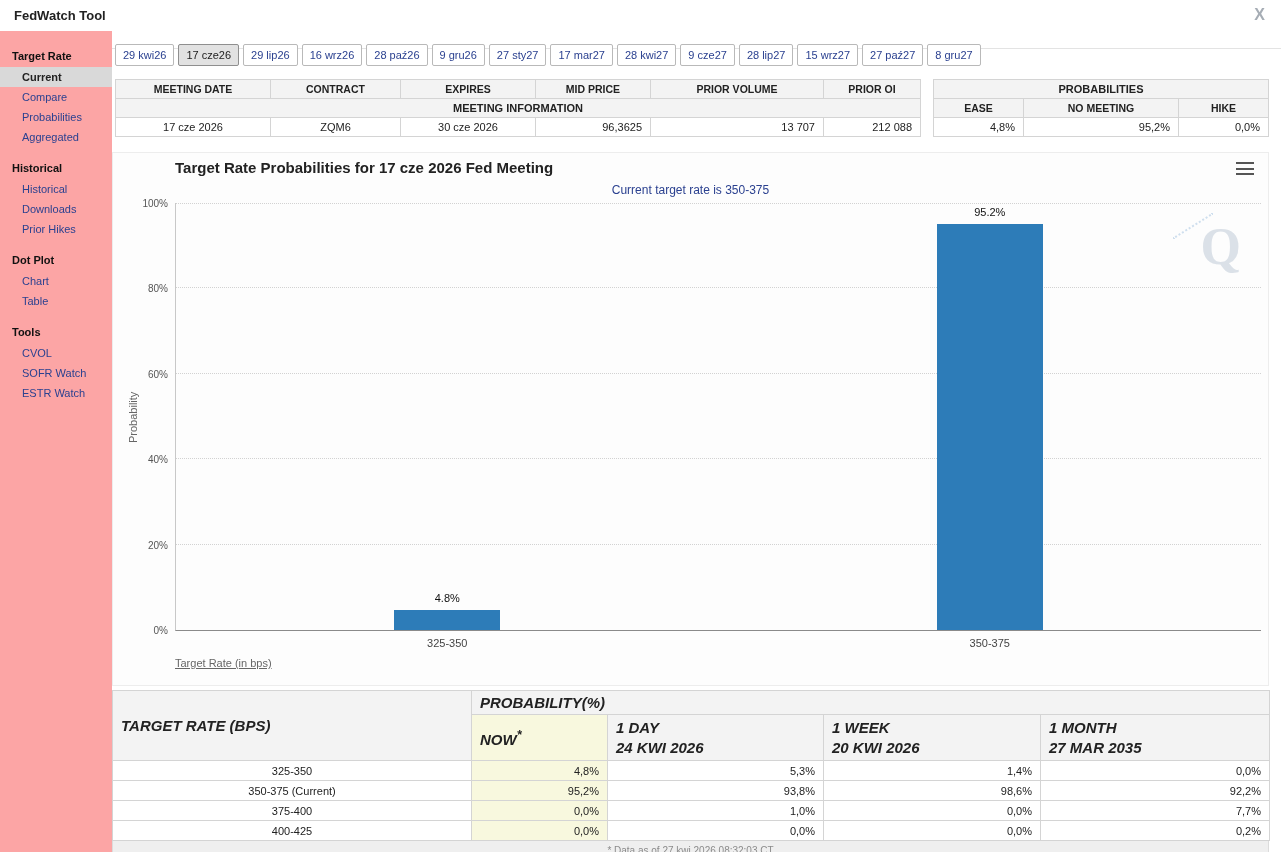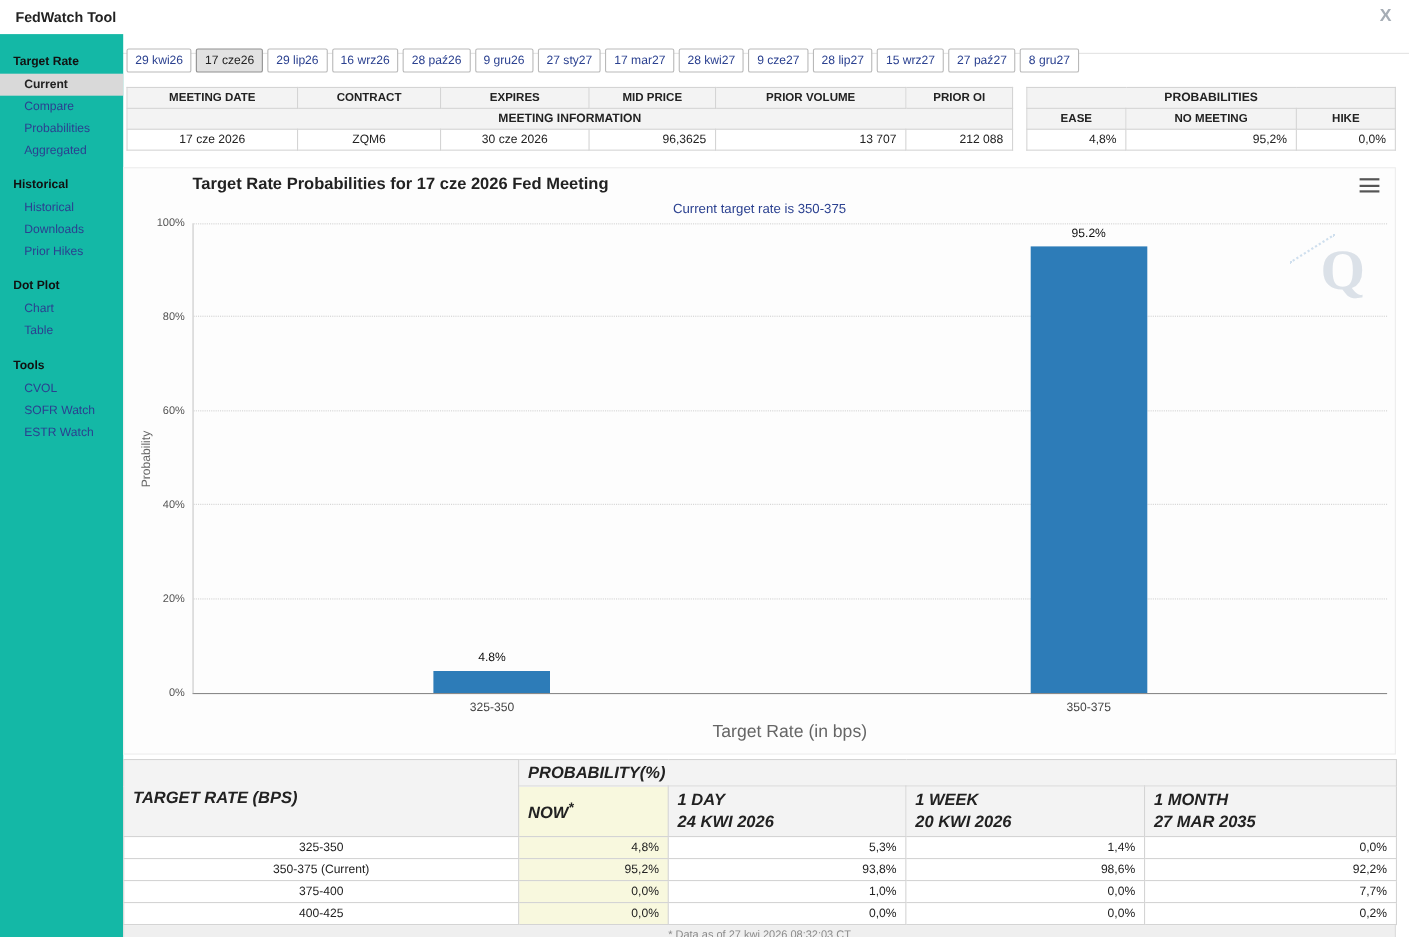--- a/index.html
+++ b/index.html
@@ -10,21 +10,21 @@
   *{box-sizing:border-box;}
   html,body{margin:0;padding:0;}
   body{width:1281px;height:852px;position:relative;font-family:"Liberation Sans",sans-serif;font-size:11px;color:#222;background:#fff;overflow:hidden;}
 
   
   .app-header{position:absolute;top:0;left:0;right:0;height:49px;border-bottom:1px solid #e3e3e3;background:#fff;}
   .app-title{position:absolute;left:14px;top:8px;font-size:13px;font-weight:bold;}
   .close-btn{position:absolute;right:16px;top:6px;font-size:16px;font-weight:bold;color:#a6adb5;cursor:pointer;}
 
   
-  .sidebar{position:absolute;left:0;top:31px;width:112px;bottom:0;padding-top:12px;background:#14b8a6;}
+  .sidebar{position:absolute;left:0;top:31px;width:112px;bottom:0;padding-top:12px;background:#fca5a5;}
   .sec{margin-bottom:8px;}
   .sec-title{font-weight:bold;padding:7px 0 5px 12px;color:#111;}
   .item{padding:4px 0 4px 22px;color:var(--accent);cursor:pointer;}
   .item.selected{background:#d9d9d9;color:#222;font-weight:bold;}
 
   
   .main{position:absolute;left:112px;top:31px;right:0;bottom:0;}
 
   
   .tabs{position:absolute;left:3px;top:13px;display:flex;gap:4px;}
@@ -56,21 +56,21 @@
   .y-title{position:absolute;left:14px;top:50px;height:428px;width:14px;writing-mode:vertical-rl;transform:rotate(180deg);text-align:center;color:#666;font-size:11px;}
   .bar{position:absolute;bottom:0;width:106px;background:var(--bar-color);z-index:2;}
   .bar0{left:calc(25% - 53px);}
   .bar1{left:calc(75% - 53px);}
   .bar-label{position:absolute;width:106px;text-align:center;font-size:11px;color:#111;z-index:3;}
   .bl0{left:calc(25% - 53px);}
   .bl1{left:calc(75% - 53px);}
   .xtick{position:absolute;top:calc(100% + 7px);width:140px;text-align:center;color:#444;font-size:11px;}
   .xt0{left:calc(25% - 70px);}
   .xt1{left:calc(75% - 70px);}
-  .x-title{position:absolute;left:62px;width:1086px;top:504px;text-align:center;color:#666;font-size:16px;}
+  .x-title{position:absolute;left:62px;width:1086px;top:504px;text-align:left;color:#666;font-size:11px;text-decoration:underline;}
   .watermark{position:absolute;right:16px;top:10px;width:76px;height:64px;z-index:1;}
   .wm-q{position:absolute;right:4px;top:8px;font-size:52px;font-weight:bold;color:#dbe1e8;line-height:1;font-family:"Liberation Serif",serif;}
   .wm-dots{position:absolute;left:0;top:12px;width:48px;border-top:2px dotted #cfdfee;transform:rotate(-32deg);}
 
   
   .bottom{position:absolute;left:0;top:659px;width:1157px;}
   table.btable{border-collapse:collapse;table-layout:fixed;width:100%;background:#fff;}
   .btable th,.btable td{border:1px solid #d4d4d4;padding:3px 8px;overflow:hidden;white-space:nowrap;}
   .btable th{background:#f3f3f3;font-weight:bold;text-align:left;font-size:15px;font-style:italic;}
   .btable th.rate-hd{vertical-align:middle;}

